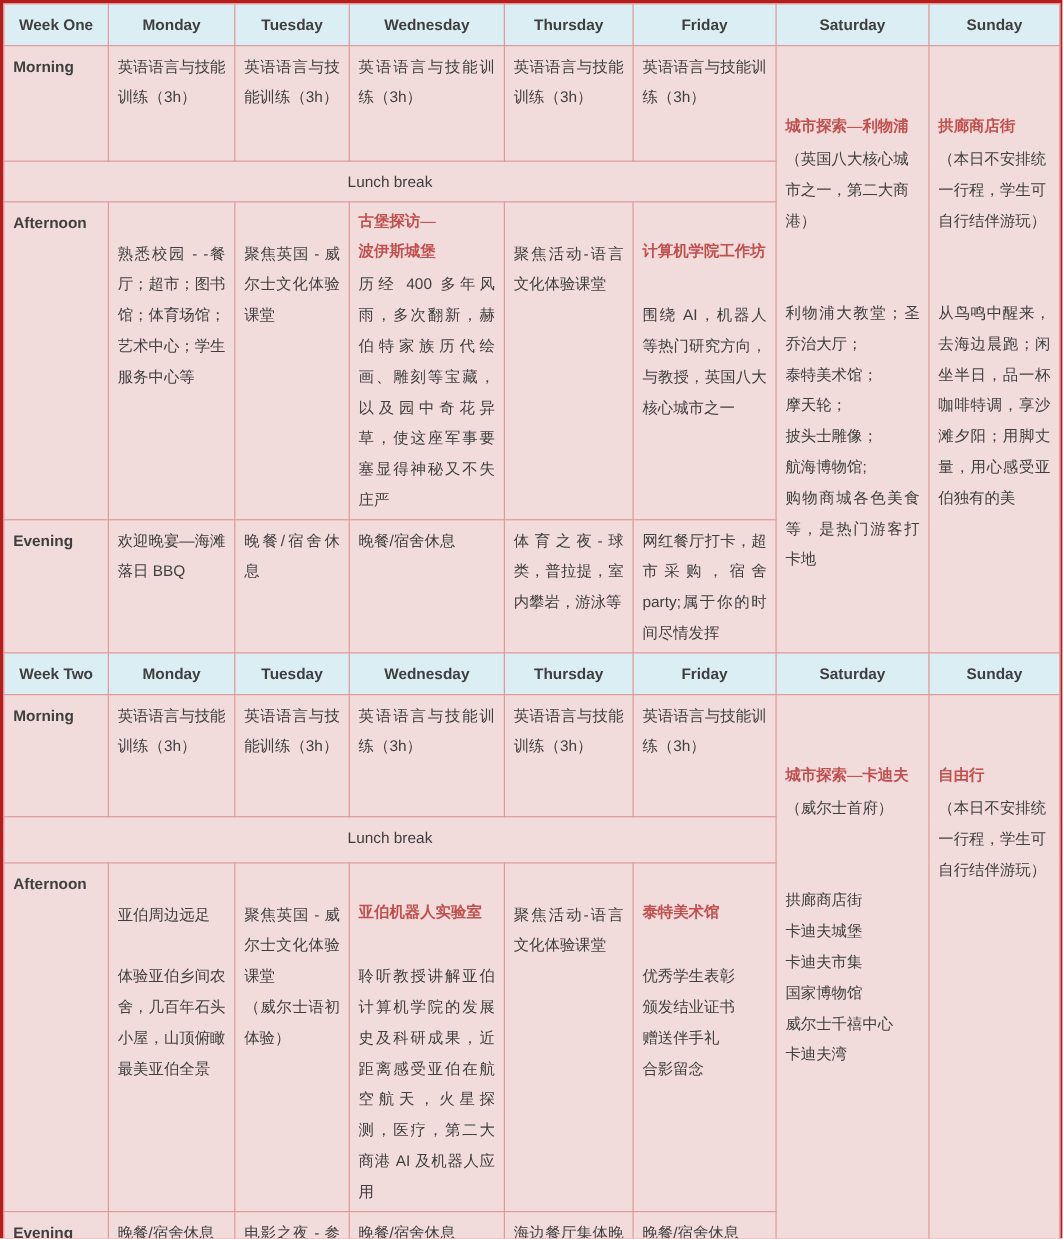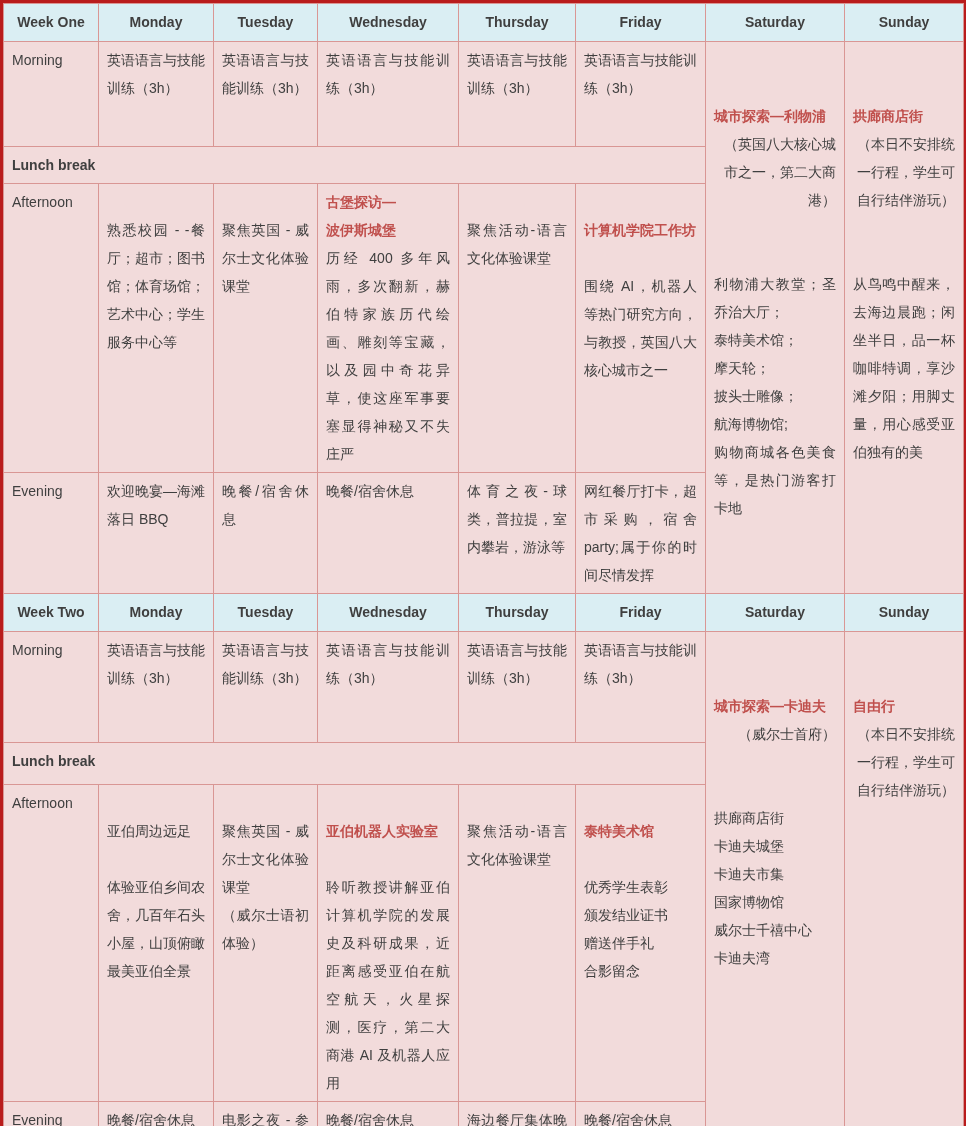--- a/index.html
+++ b/index.html
@@ -34,40 +34,42 @@
     background:var(--header-bg);
     color:var(--strong);
     font-weight:bold;
     font-size:15px;
     text-align:center;
     vertical-align:middle;
     line-height:18px;
     padding:4px 2px;
   }
   td.tlabel{
-    font-weight:normal;
+    font-weight:bold;
     color:var(--strong);
     font-size:15px;
     background:var(--body-bg);
   }
   td.lunch{
-    font-weight:bold;
+    text-align:center;
+    font-weight:normal;
     color:var(--strong);
     font-size:15px;
     vertical-align:middle;
     line-height:20px;
   }
   td.cell{background:var(--body-bg);}
   .c-title{
     color:var(--accent);
     font-weight:bold;
     white-space:pre-line;
+    font-family:Liberation Serif, serif;
   }
   .c-title:empty{display:none;}
-  .c-sub{white-space:pre-line;text-align:right;}
+  .c-sub{white-space:pre-line;}
   .c-sub:empty{display:none;}
   .c-body{
     white-space:pre-line;
     text-align:justify;
   }
   .c-body:empty{display:none;}
   
   tr.r-head{height:38px;}
   tr.r-morn1{height:105px;}
   tr.r-lunch1{height:35px;}

